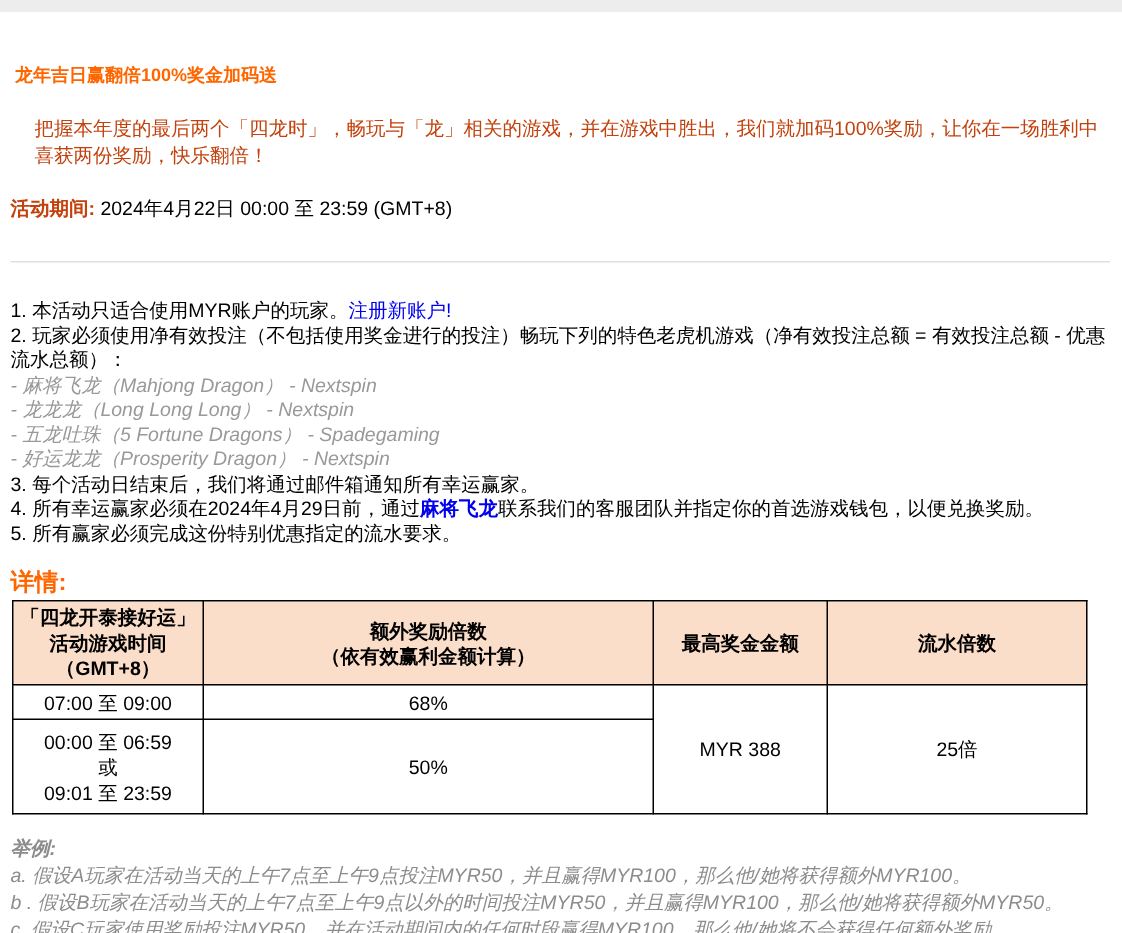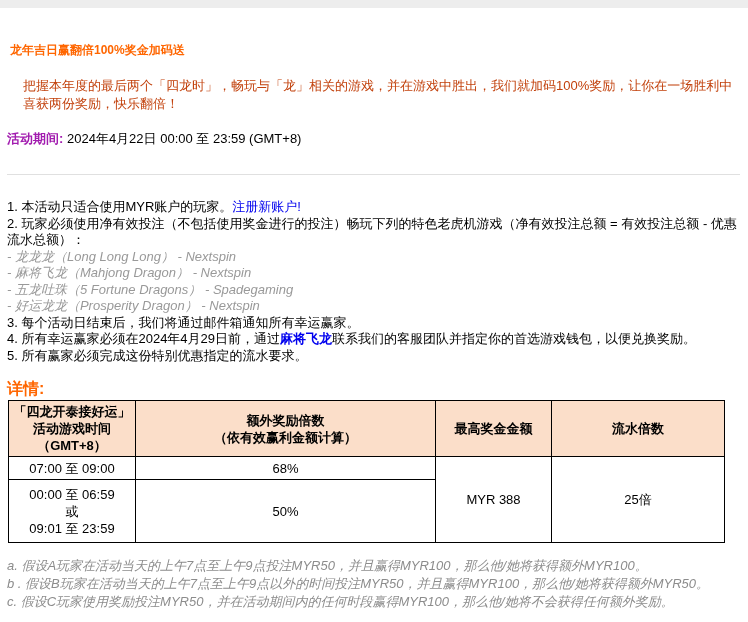--- a/index.html
+++ b/index.html
@@ -29,21 +29,21 @@
   }
   .intro {
     margin: 17px 0 0 16px;
     color: #c2410c;
     line-height: 18px;
   }
   .period {
     margin: 17px 0 0 0;
     line-height: 17px;
   }
-  .orange { color: #a21caf; }
+  .orange { color: #c2410c; }
   .bold { font-weight: bold; }
   .divider {
     border: none;
     border-top: 1px solid #e0e0e0;
     margin: 27px 0 0 0;
   }
   .terms { margin-top: 24px; }
   .terms p {
     margin: 0;
     line-height: 16.5px;
@@ -110,22 +110,22 @@
 
   <p class="intro">把握本年度的最后两个「四龙时」，畅玩与「龙」相关的游戏，并在游戏中胜出，我们就加码100%奖励，让你在一场胜利中喜获两份奖励，快乐翻倍！</p>
 
   <p class="period"><span class="orange bold">活动期间:</span><span> 2024年4月22日 00:00 至 23:59 (GMT+8)</span></p>
 
   <hr class="divider">
 
   <div class="terms">
     <p><span>1. 本活动只适合使用MYR账户的玩家。</span><a class="link">注册新账户!</a></p>
     <p>2. 玩家必须使用净有效投注（不包括使用奖金进行的投注）畅玩下列的特色老虎机游戏（净有效投注总额 = 有效投注总额 - 优惠流水总额）：</p>
+    <p class="game-line">- 麻将飞龙（Mahjong Dragon） - Nextspin</p>
     <p class="game-line">- 龙龙龙（Long Long Long） - Nextspin</p>
-    <p class="game-line">- 麻将飞龙（Mahjong Dragon） - Nextspin</p>
     <p class="game-line">- 五龙吐珠（5 Fortune Dragons） - Spadegaming</p>
     <p class="game-line">- 好运龙龙（Prosperity Dragon） - Nextspin</p>
     <p>3. 每个活动日结束后，我们将通过邮件箱通知所有幸运赢家。</p>
     <p><span>4. 所有幸运赢家必须在2024年4月29日前，通过</span><a class="link bold">麻将飞龙</a><span>联系我们的客服团队并指定你的首选游戏钱包，以便兑换奖励。</span></p>
     <p>5. 所有赢家必须完成这份特别优惠指定的流水要求。</p>
   </div>
 
   <p class="details-label">详情:</p>
 
   <table class="bonus-table">
@@ -156,18 +156,19 @@
       <tr class="body-row-2">
         <td class="preline">00:00 至 06:59
 或
 09:01 至 23:59</td>
         <td>50%</td>
       </tr>
     </tbody>
   </table>
 
   <div class="examples">
+    <p class="examples-label">举例:</p>
     <p>a. 假设A玩家在活动当天的上午7点至上午9点投注MYR50，并且赢得MYR100，那么他/她将获得额外MYR100。</p>
     <p>b . 假设B玩家在活动当天的上午7点至上午9点以外的时间投注MYR50，并且赢得MYR100，那么他/她将获得额外MYR50。</p>
     <p>c. 假设C玩家使用奖励投注MYR50，并在活动期间内的任何时段赢得MYR100，那么他/她将不会获得任何额外奖励。</p>
   </div>
 
 </div>
 
 </body></html>

